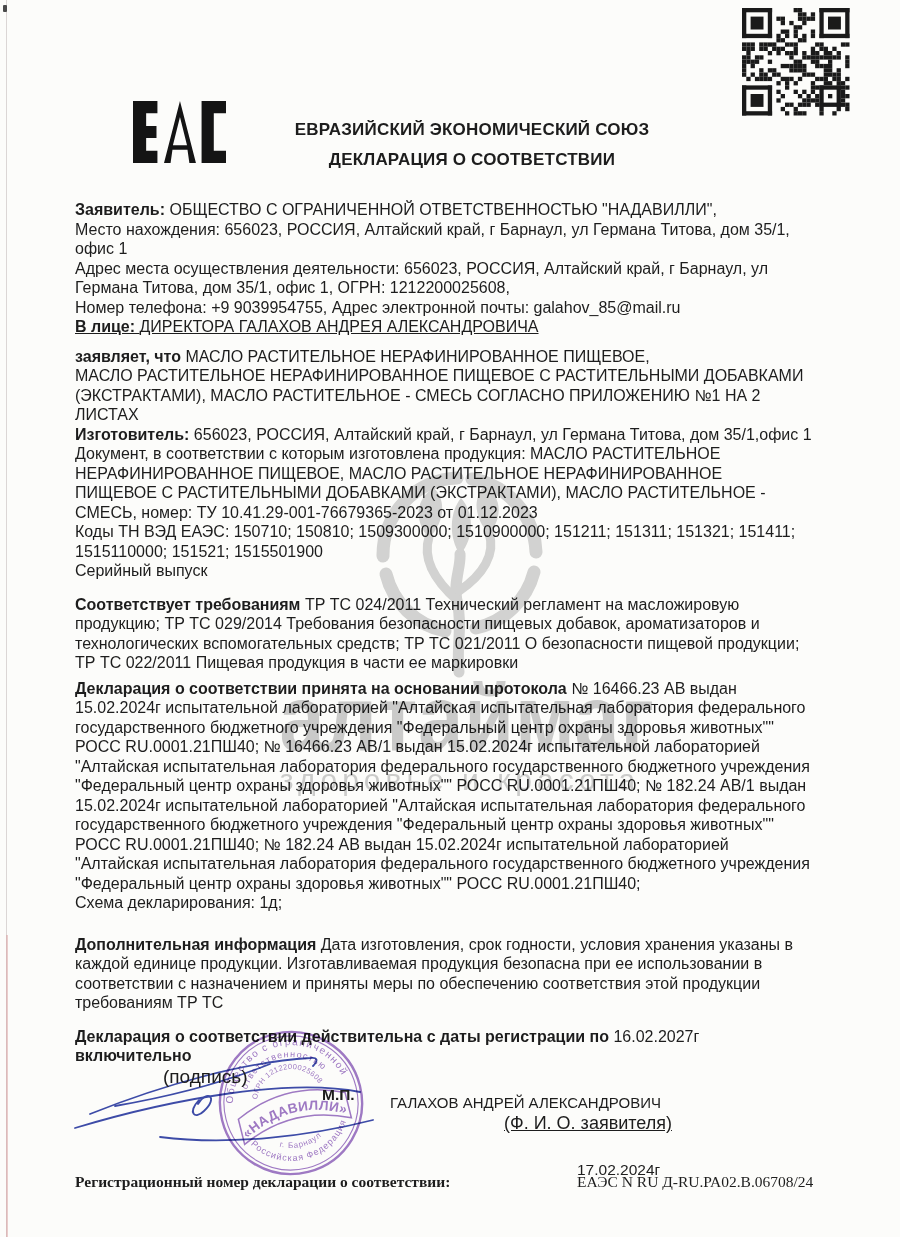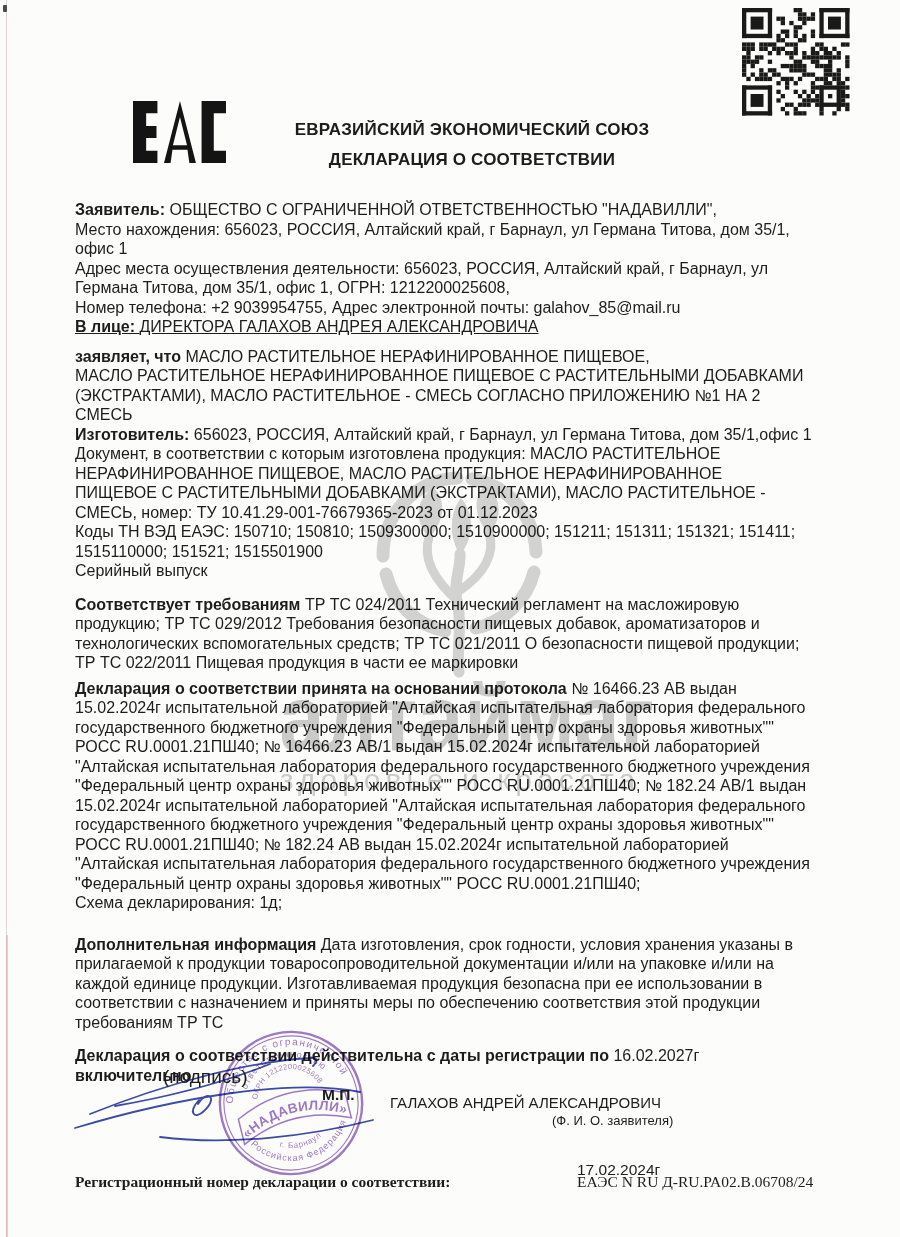--- a/index.html
+++ b/index.html
@@ -26,21 +26,21 @@
   .wm-word{left:255px;top:672px;width:410px;text-align:center;font-size:92px;font-weight:bold;
            color:rgba(150,150,150,.48);transform:scaleX(.88);transform-origin:center;
            letter-spacing:1px;line-height:92px;}
   .wm-tagline{left:255px;top:766px;width:410px;text-align:center;font-size:30px;
               color:rgba(158,158,158,.5);letter-spacing:5px;line-height:28px;}
   
   .stamp{position:absolute;left:216px;top:1028px;width:150px;height:150px;opacity:.85;z-index:3;mix-blend-mode:multiply;}
   .signature{position:absolute;left:55px;top:1042px;width:340px;height:110px;z-index:4;mix-blend-mode:multiply;}
   .mp{position:absolute;left:322px;top:1086px;font-size:15.5px;font-weight:bold;z-index:4;}
   .fio{position:absolute;left:390px;top:1094px;font-size:15px;z-index:4;}
-  .fio-cap{position:absolute;left:552px;top:1113px;font-size:13px;z-index:4;}
+  .fio-cap{position:absolute;left:504px;top:1113px;font-size:18px;z-index:4;text-decoration:underline;}
   .sig-cap{position:absolute;left:163px;top:1066px;font-size:19px;z-index:4;}
   .row-label{position:absolute;left:75px;font-size:15.5px;font-weight:bold;z-index:4;white-space:nowrap;}
   .row-value{position:absolute;left:566px;font-size:15.5px;z-index:4;white-space:nowrap;margin-left:11px;}
   .reg-row{top:1173px;font-family:Liberation Serif, serif;} .date-row{top:1161px;}
 </style>
 </head>
 <body>
 
 <div class="page">
 
@@ -296,62 +296,61 @@
   <div class="wm wm-word">алтаймаг</div>
   <div class="wm wm-tagline">здоровье и красота</div>
 
   <div class="doc-body" id="doc-body">
       <div class="para" style="margin-top: 18px;">
         <div class="tline"><span class="b">Заявитель: </span><span>ОБЩЕСТВО С ОГРАНИЧЕННОЙ ОТВЕТСТВЕННОСТЬЮ "НАДАВИЛЛИ",</span></div>
         <div class="tline"><span>Место нахождения: 656023, РОССИЯ, Алтайский край, г Барнаул, ул Германа Титова, дом 35/1,</span></div>
         <div class="tline"><span>офис 1</span></div>
         <div class="tline"><span>Адрес места осуществления деятельности: 656023, РОССИЯ, Алтайский край, г Барнаул, ул</span></div>
         <div class="tline"><span>Германа Титова, дом 35/1, офис 1, ОГРН: 1212200025608,</span></div>
-        <div class="tline"><span>Номер телефона: +2 9039954755, Адрес электронной почты: galahov_85@mail.ru</span></div>
+        <div class="tline"><span>Номер телефона: +9 9039954755, Адрес электронной почты: galahov_85@mail.ru</span></div>
       </div>
       <div class="para" style=" text-decoration: underline;">
         <div class="tline"><span class="b">В лице: </span><span>ДИРЕКТОРА ГАЛАХОВ АНДРЕЯ АЛЕКСАНДРОВИЧА</span></div>
       </div>
       <div class="para" style="margin-top: 10px;">
         <div class="tline"><span class="b">заявляет, что </span><span>  МАСЛО РАСТИТЕЛЬНОЕ НЕРАФИНИРОВАННОЕ ПИЩЕВОЕ,</span></div>
         <div class="tline"><span>МАСЛО РАСТИТЕЛЬНОЕ НЕРАФИНИРОВАННОЕ ПИЩЕВОЕ С РАСТИТЕЛЬНЫМИ ДОБАВКАМИ</span></div>
         <div class="tline"><span>(ЭКСТРАКТАМИ), МАСЛО РАСТИТЕЛЬНОЕ - СМЕСЬ  СОГЛАСНО ПРИЛОЖЕНИЮ №1 НА 2</span></div>
-        <div class="tline"><span>СМЕСЬ</span></div>
+        <div class="tline"><span>ЛИСТАХ</span></div>
         <div class="tline"><span class="b">Изготовитель: </span><span>656023, РОССИЯ, Алтайский край, г Барнаул, ул Германа Титова, дом 35/1,офис 1</span></div>
         <div class="tline"><span>Документ, в соответствии с которым изготовлена продукция: МАСЛО РАСТИТЕЛЬНОЕ</span></div>
         <div class="tline"><span>НЕРАФИНИРОВАННОЕ ПИЩЕВОЕ,  МАСЛО РАСТИТЕЛЬНОЕ НЕРАФИНИРОВАННОЕ</span></div>
         <div class="tline"><span>ПИЩЕВОЕ С РАСТИТЕЛЬНЫМИ ДОБАВКАМИ (ЭКСТРАКТАМИ),  МАСЛО РАСТИТЕЛЬНОЕ -</span></div>
         <div class="tline"><span>СМЕСЬ, номер: ТУ 10.41.29-001-76679365-2023 от 01.12.2023</span></div>
         <div class="tline"><span>Коды ТН ВЭД ЕАЭС: 150710; 150810; 1509300000; 1510900000; 151211; 151311; 151321; 151411;</span></div>
         <div class="tline"><span>1515110000; 151521; 1515501900</span></div>
         <div class="tline"><span>Серийный выпуск</span></div>
       </div>
       <div class="para" style="margin-top: 14px;">
         <div class="tline"><span class="b">Соответствует требованиям </span><span>  ТР ТС 024/2011 Технический регламент на масложировую</span></div>
-        <div class="tline"><span>продукцию; ТР ТС 029/2012 Требования безопасности пищевых добавок, ароматизаторов и</span></div>
+        <div class="tline"><span>продукцию; ТР ТС 029/2014 Требования безопасности пищевых добавок, ароматизаторов и</span></div>
         <div class="tline"><span>технологических вспомогательных средств; ТР ТС 021/2011 О безопасности пищевой продукции;</span></div>
         <div class="tline"><span>ТР ТС 022/2011 Пищевая продукция в части ее маркировки</span></div>
       </div>
       <div class="para" style="margin-top: 6px;">
         <div class="tline"><span class="b">Декларация о соответствии принята на основании протокола </span><span>№ 16466.23 АВ выдан</span></div>
         <div class="tline"><span>15.02.2024г  испытательной лабораторией "Алтайская испытательная лаборатория федерального</span></div>
         <div class="tline"><span>государственного бюджетного учреждения "Федеральный центр охраны здоровья животных""</span></div>
         <div class="tline"><span>РОСС RU.0001.21ПШ40; № 16466.23 АВ/1 выдан 15.02.2024г  испытательной лабораторией</span></div>
         <div class="tline"><span>"Алтайская испытательная лаборатория федерального государственного бюджетного учреждения</span></div>
         <div class="tline"><span>"Федеральный центр охраны здоровья животных"" РОСС RU.0001.21ПШ40; № 182.24 АВ/1 выдан</span></div>
         <div class="tline"><span>15.02.2024г  испытательной лабораторией "Алтайская испытательная лаборатория федерального</span></div>
         <div class="tline"><span>государственного бюджетного учреждения "Федеральный центр охраны здоровья животных""</span></div>
         <div class="tline"><span>РОСС RU.0001.21ПШ40; № 182.24 АВ выдан 15.02.2024г  испытательной лабораторией</span></div>
         <div class="tline"><span>"Алтайская испытательная лаборатория федерального государственного бюджетного учреждения</span></div>
         <div class="tline"><span>"Федеральный центр охраны здоровья животных"" РОСС RU.0001.21ПШ40;</span></div>
         <div class="tline"><span>Схема декларирования: 1д;</span></div>
       </div>
       <div class="para" style="margin-top: 22px;">
         <div class="tline"><span class="b">Дополнительная информация </span><span>Дата изготовления, срок годности, условия хранения указаны в</span></div>
-        <div class="tline"><span>прилагаемой к продукции товаросопроводительной документации и/или на упаковке и/или на</span></div>
         <div class="tline"><span>каждой единице продукции. Изготавливаемая продукция безопасна при ее использовании в</span></div>
         <div class="tline"><span>соответствии с назначением и приняты меры по обеспечению соответствия этой продукции</span></div>
         <div class="tline"><span>требованиям ТР ТС</span></div>
       </div>
       <div class="para" style="margin-top: 14px;">
         <div class="tline"><span class="b">Декларация о соответствии действительна с даты регистрации по </span><span>16.02.2027г</span></div>
         <div class="tline"><span class="b">включительно</span></div>
       </div>
     </div>
 

